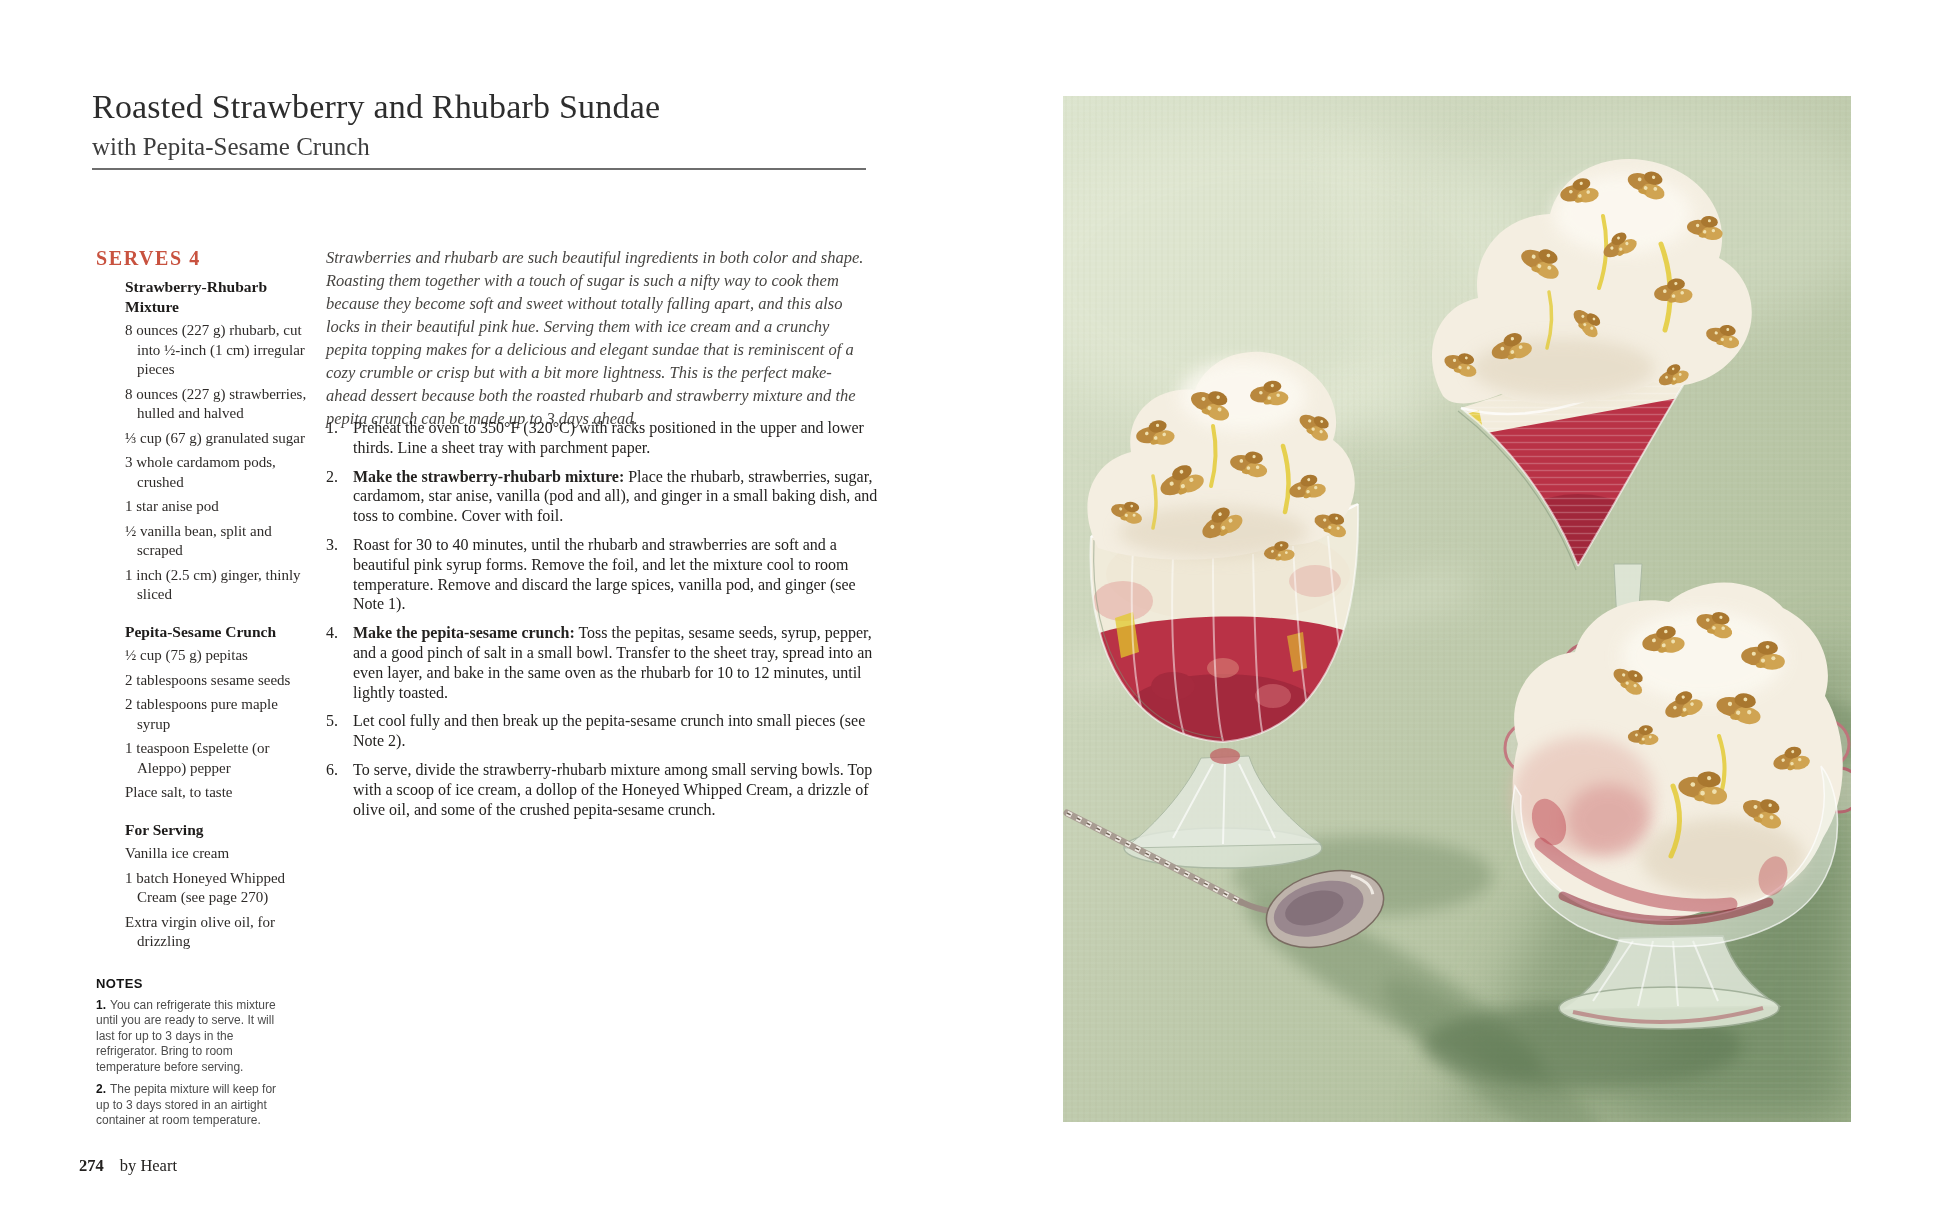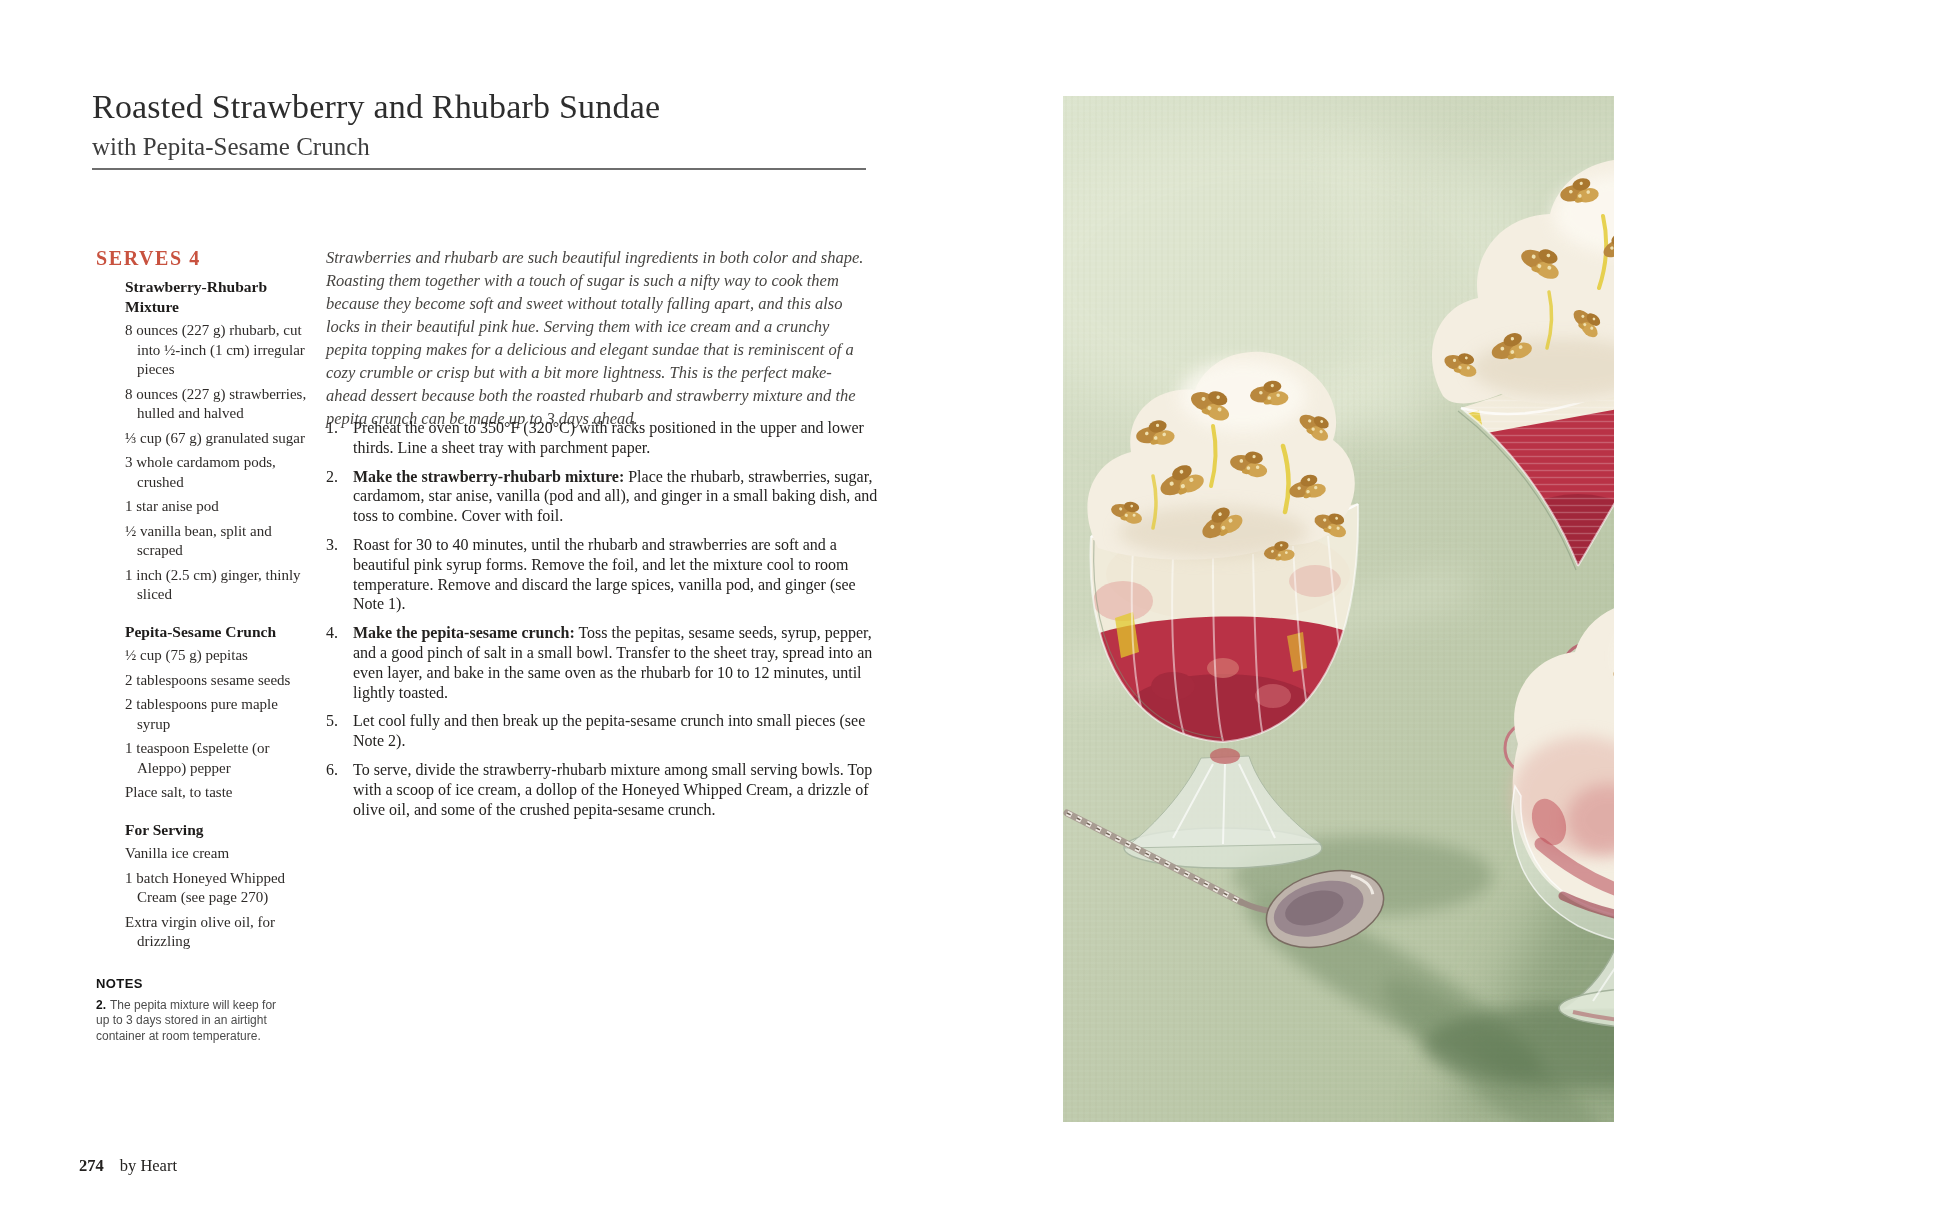--- a/index.html
+++ b/index.html
@@ -3,21 +3,21 @@
 <meta charset="utf-8">
 <style>
   :root{
     --page-bg:#ffffff; --heading-text:#2d2d2d; --body-text:#2e2b29; --intro-text:#474542;
     --accent:#c8523f; --rule:#6e6e6e; --notes-text:#4c4c4c; --notes-heading:#141414;
     --p-linen:#c2cdb0; --p-linen-light:#dde5cf; --p-linen-dark:#97ab85; --p-shadow:#6d8660;
     --p-cream:#f4eee1; --p-compote:#b93246; --p-compote-dark:#8e1f33;
     --p-pepita:#b9883e; --p-pepita-light:#d0a452; --p-seed:#efe0ae; --p-oil:#e2c82b;
   }
   html,body{margin:0;padding:0;}
-  .page{position:relative;width:1614px;height:1218px;background:var(--page-bg,#fff);
+  .page{position:relative;width:1946px;height:1218px;background:var(--page-bg,#fff);
         overflow:hidden;font-family:"Liberation Serif",serif;}
 
   .header{position:absolute;left:92px;top:88px;}
   .title{font-size:34px;font-weight:400;color:var(--heading-text,#2d2d2d);letter-spacing:.2px;line-height:1.1;}
   .subtitle{font-size:25px;font-weight:400;color:#3d3d3d;margin-top:8px;}
   .rule{position:absolute;left:92px;top:168px;width:774px;height:2px;background:var(--rule,#6e6e6e);}
 
   .serves{position:absolute;left:96px;top:247px;font-size:20px;letter-spacing:1.6px;color:var(--accent,#c8523f);font-weight:bold;}
 
   .ingredients{position:absolute;left:96px;top:277px;width:216px;font-size:15px;line-height:19.5px;color:var(--body-text,#2e2b29);}
@@ -122,20 +122,21 @@
       </div>
       <div class="step">
         <span class="step-num">6.</span>
         <span class="step-body"><span>To serve, divide the strawberry-rhubarb mixture among small serving bowls. Top with a scoop of ice cream, a dollop of the Honeyed Whipped Cream, a drizzle of olive oil, and some of the crushed pepita-sesame crunch.</span></span>
       </div>
     </div>
 
   <div class="notes">
     <div class="notes-heading">NOTES</div>
     <div id="notes-list">
+        <p class="note"><strong class="note-num">1.</strong><span>You can refrigerate this mixture until you are ready to serve. It will last for up to 3 days in the refrigerator. Bring to room temperature before serving.</span></p>
         <p class="note"><strong class="note-num">2.</strong><span>The pepita mixture will keep for up to 3 days stored in an airtight container at room temperature.</span></p>
       </div>
   </div>
 
   <div class="footer">
     <span class="page-num">274</span><span>by Heart</span>
   </div>
 
   <div class="photo" role="img" aria-label="Three glass sundae dishes of roasted strawberry-rhubarb compote layered with vanilla ice cream and whipped cream, topped with pepita-sesame crunch and an olive oil drizzle, with a tarnished silver spoon on a sage green linen cloth">
     <svg width="788" height="1026" viewBox="0 0 788 1026" xmlns="http://www.w3.org/2000/svg">

